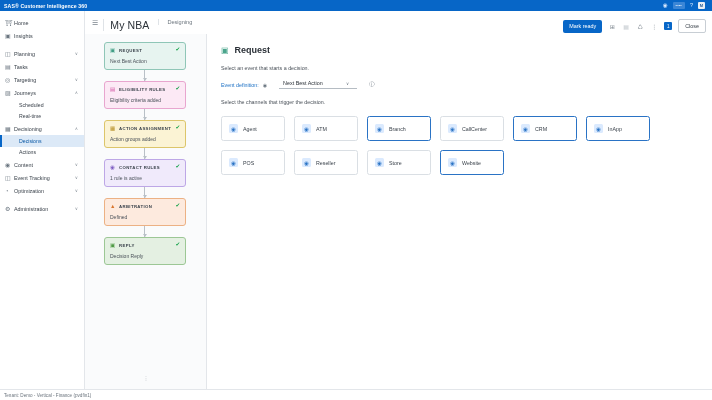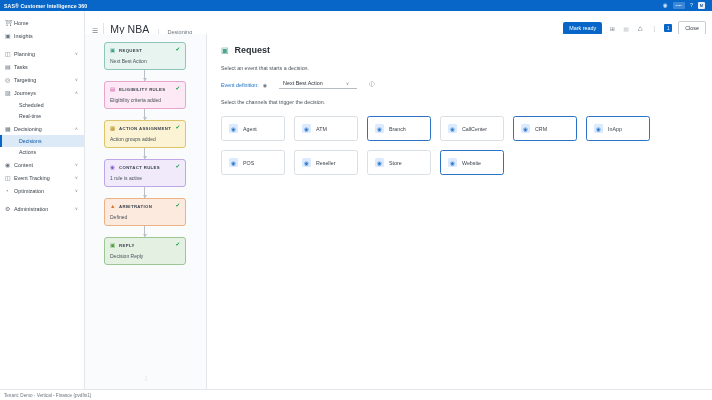--- a/index.html
+++ b/index.html
@@ -55,21 +55,21 @@
   .nav-sub.active {
     background: #dce9f7; color: #0c5aa6;
     border-left: 2px solid #0766c7; padding-left: 17px;
   }
   .nav-gap { height: 5px; }
 
   
   .chead {
     position: absolute; top: 11px; left: 85px; width: 627px; height: 25px;
     background: #ffffff; border-bottom: 1px solid #e3e6ea;
-    display: flex; align-items: flex-end; padding: 0 6px;
+    display: flex; align-items: flex-start; padding: 8px 6px;
   }
   .hamb { color: #7b848d; font-size: 7px; padding: 0 5px 0 1px; letter-spacing:0; }
   .vline { width: 1px; height: 12px; background: #dfe3e7; margin: 0 6px 0 0; }
   .proj-title { font-size: 10.5px; color: #2b3138; font-weight: 400; letter-spacing: .1px;}
   .proj-state { font-size: 5.6px; color: #6c757e; margin-left: 9px; padding-left: 8px; border-left: 1px solid #dfe3e7; }
   .chead-right { margin-left: auto; display: flex; align-items: center; gap: 6px; }
   .btn-primary {
     background: #0766c7; color: #fff; font-size: 5.4px;
     border: none; border-radius: 2px; padding: 3.5px 6px; cursor: pointer;
   }

